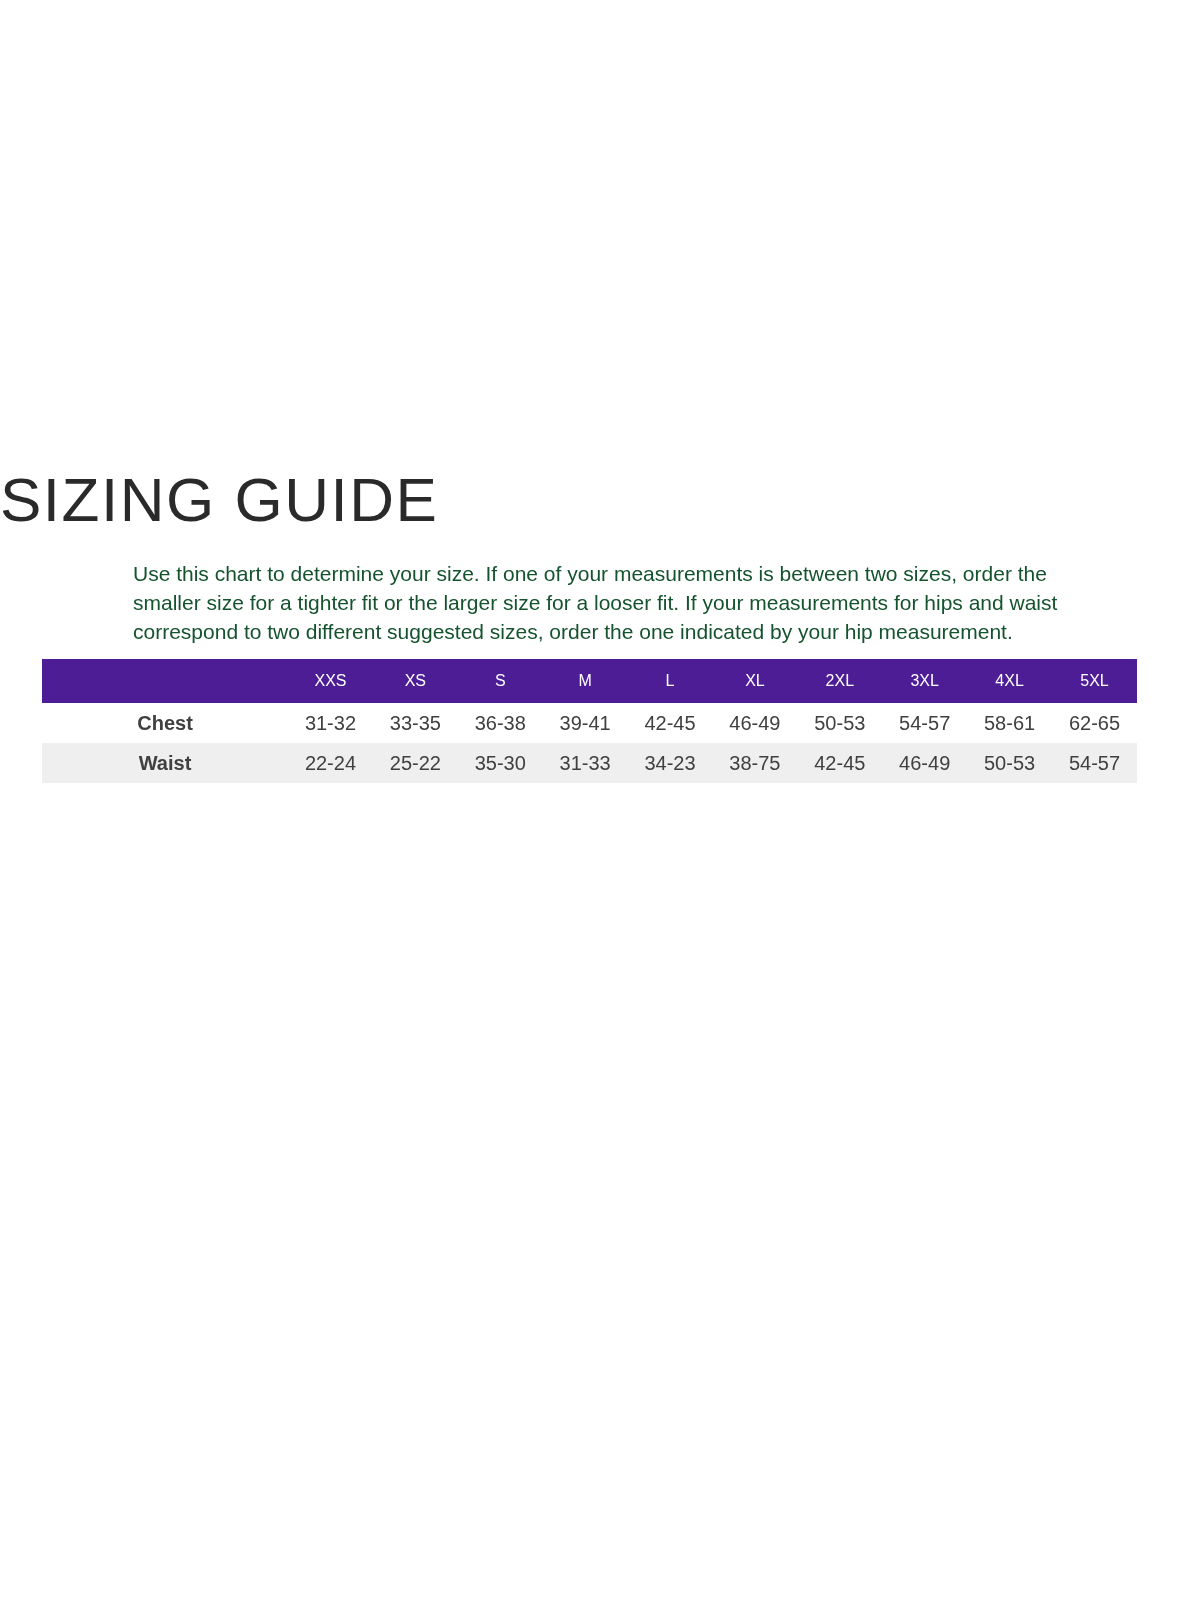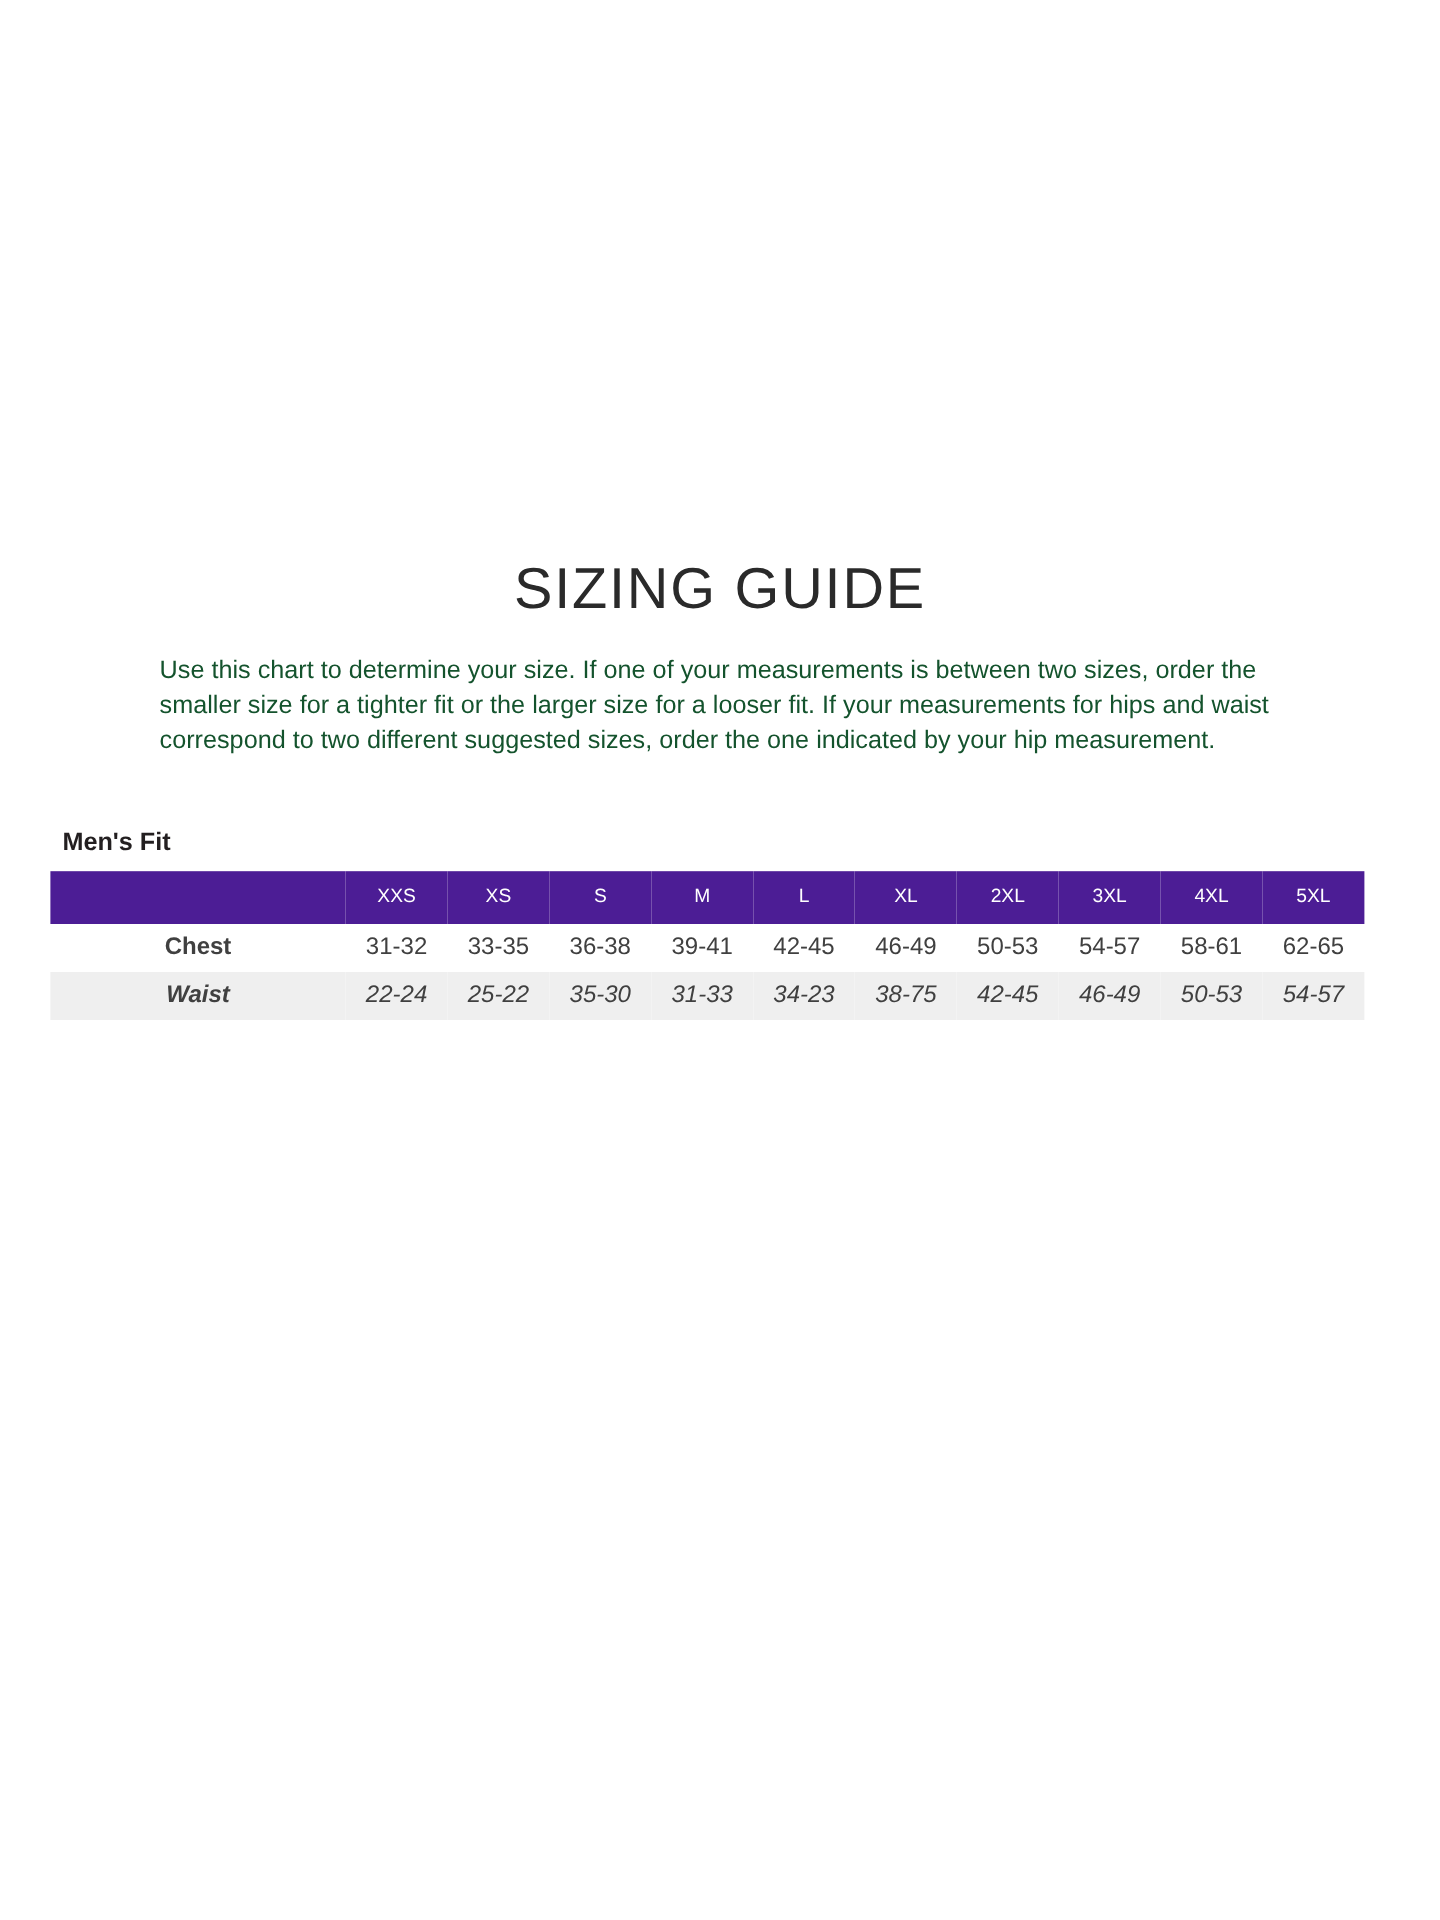--- a/index.html
+++ b/index.html
@@ -15,22 +15,22 @@
     overflow: hidden;
   }
   .page {
     position: relative;
     width: 1200px;
     height: 1600px;
   }
   .page-title {
     margin: 0;
     padding-top: 466px;
-    text-align: center;
-    font-size: 48px;
+    text-align: left;
+    font-size: 62px;
     font-weight: 400;
     letter-spacing: 1.5px;
     color: #2a2a2a;
     line-height: 1.1;
   }
   .intro {
     margin: 26px 0 0 133px;
     width: 936px;
     font-size: 21px;
     line-height: 1.38;
@@ -66,33 +66,31 @@
     padding: 0;
     text-align: center;
     vertical-align: middle;
     color: #404040;
   }
   table.sizing-table tbody td.row-label {
     font-weight: bold;
   }
   table.sizing-table tbody tr.alt td {
     background: #efefef;
-    font-style: italic;
   }
 </style>
 </head>
 <body>
 
 <div class="page">
 
   <h1 class="page-title">SIZING GUIDE</h1>
 
   <p class="intro">Use this chart to determine your size. If one of your measurements is between two sizes, order the smaller size for a tighter fit or the larger size for a looser fit. If your measurements for hips and waist correspond to two different suggested sizes, order the one indicated by your hip measurement.</p>
 
-  <div class="section-label">Men's Fit</div>
 
   <table class="sizing-table">
     <colgroup>
       <col class="label-col">
       <col class="size-col">
         <col class="size-col">
         <col class="size-col">
         <col class="size-col">
         <col class="size-col">
       <col class="size-col">

